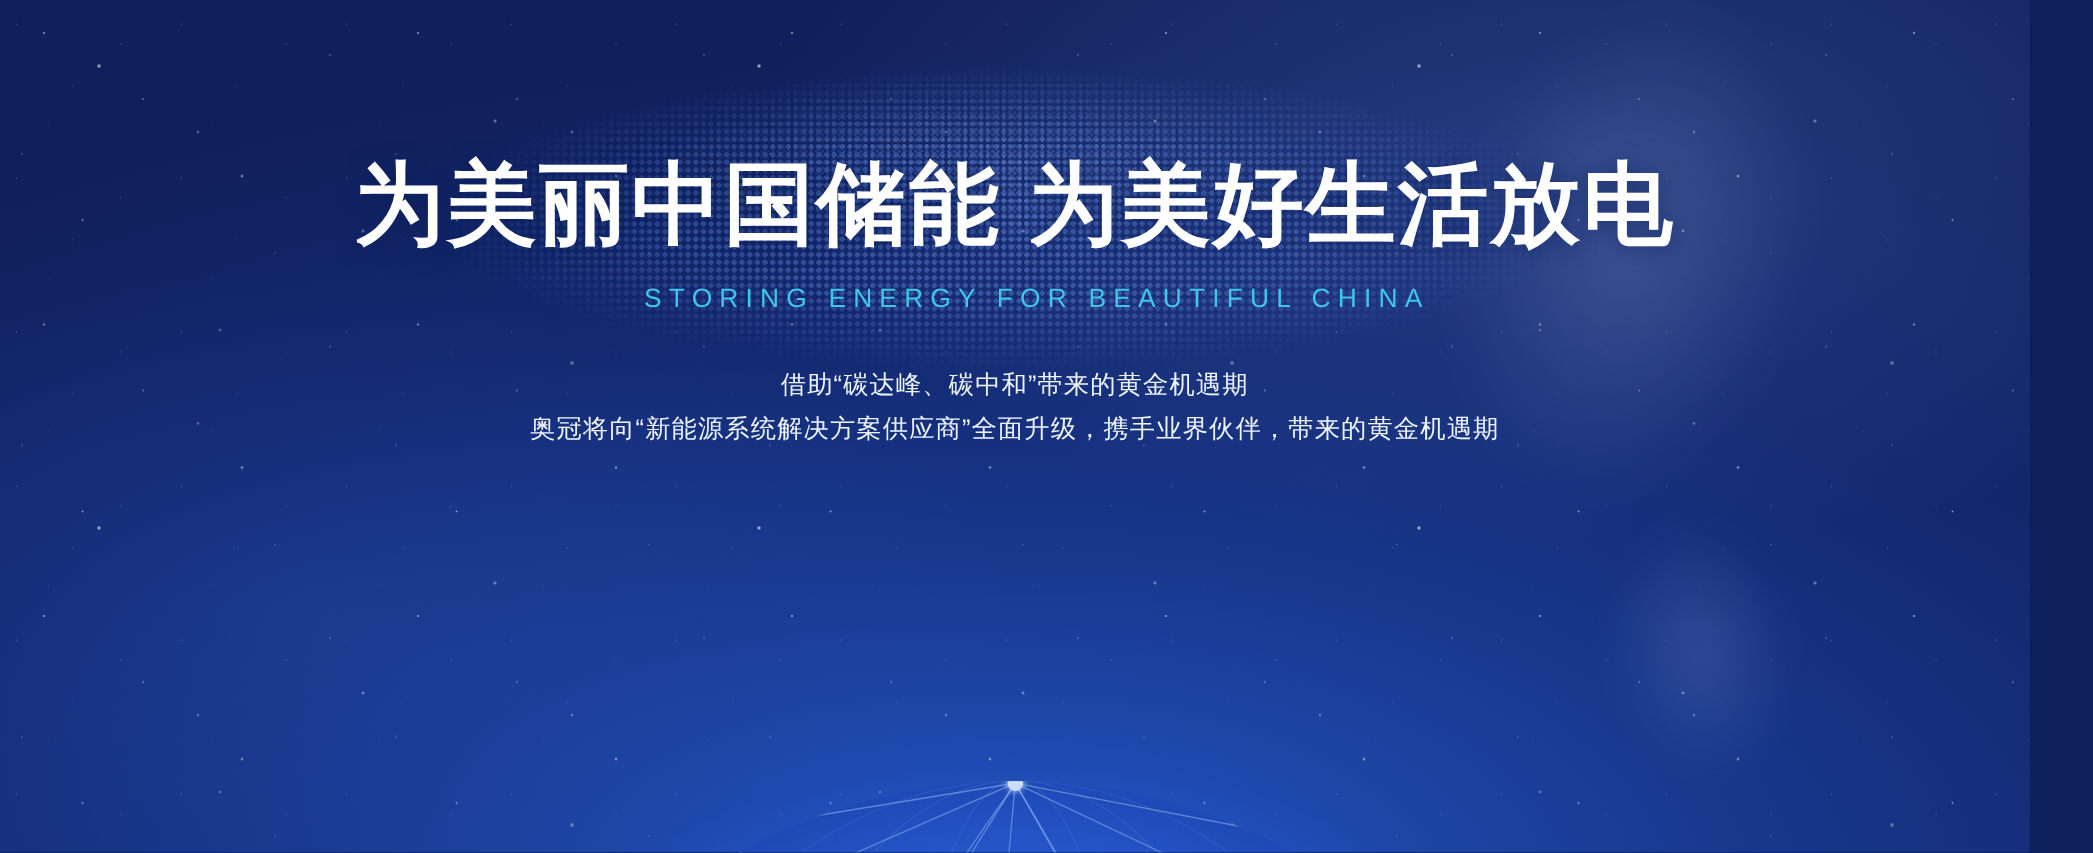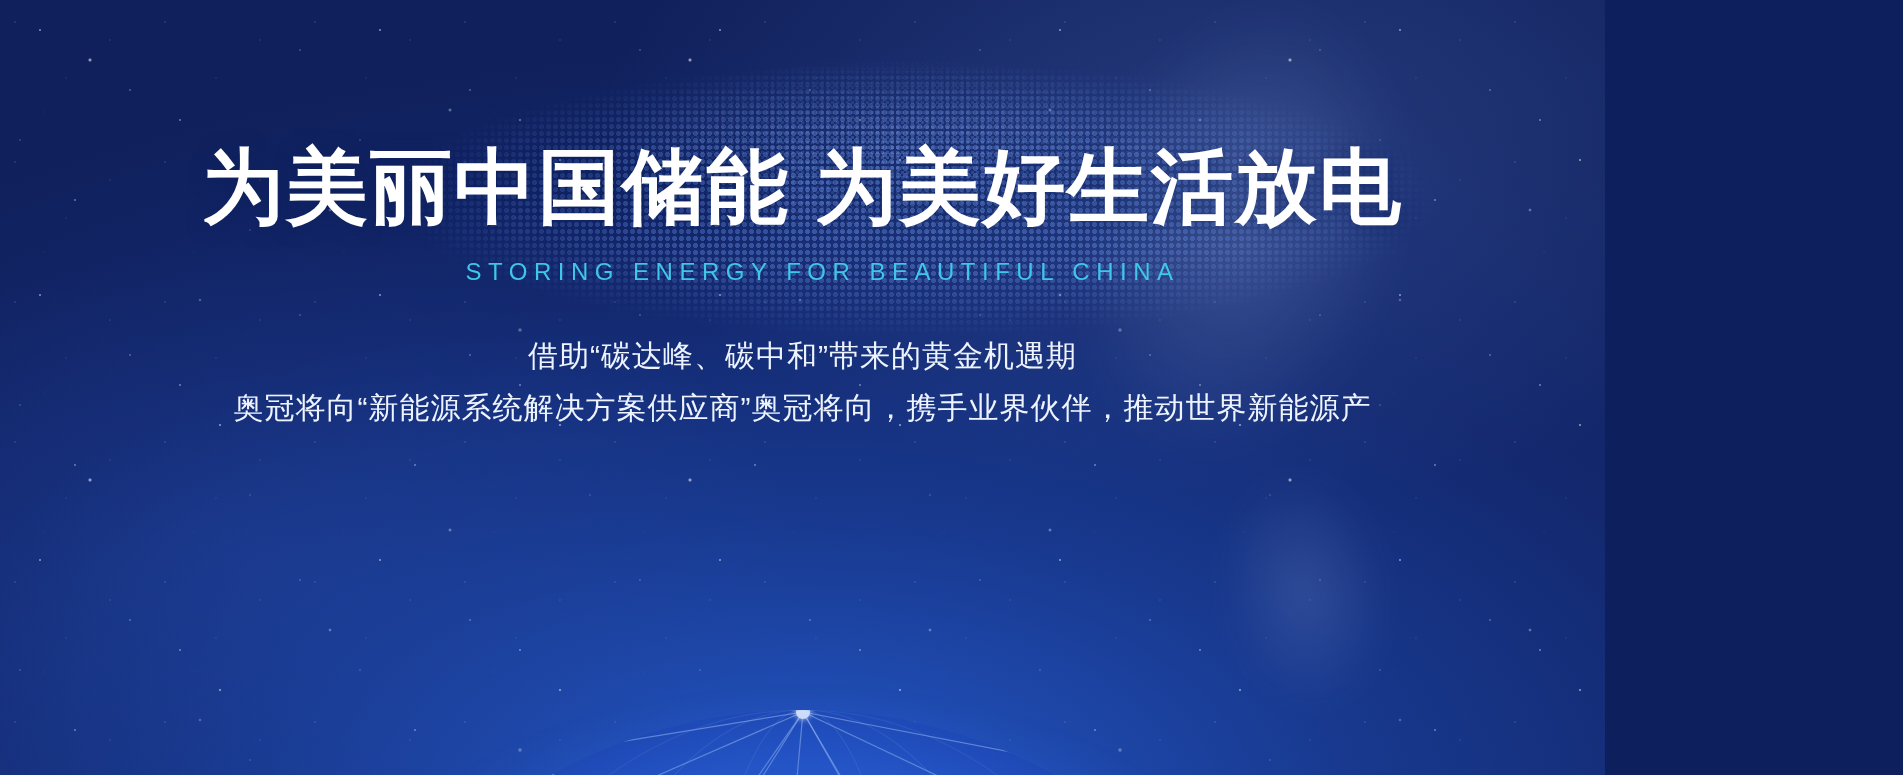--- a/index.html
+++ b/index.html
@@ -1,20 +1,20 @@
 <!DOCTYPE html>
 <html><head>
 <meta charset="utf-8">
 <style>
   * { margin:0; padding:0; box-sizing:border-box; }
   html,body { width:1903px; height:775px; overflow:hidden; background:#0d1f5c; }
   body { font-family:"Liberation Sans","DejaVu Sans",sans-serif; }
 
   #banner {
-    position:relative; width:1605px; height:775px; overflow:hidden;
+    position:relative; width:1845px; height:775px; overflow:hidden;
     background:
       radial-gradient(ellipse 70% 80% at 78% 18%, rgba(86,120,200,0.30) 0%, rgba(86,120,200,0) 58%),
       radial-gradient(ellipse 55% 65% at 16% 72%, rgba(40,80,180,0.28) 0%, rgba(40,80,180,0) 62%),
       radial-gradient(ellipse 90% 100% at 50% 105%, #2458c8 0%, #18398f 38%, #13286e 68%, #10205c 100%),
       linear-gradient(170deg, #14246b 0%, #162d7c 45%, #142a72 100%);
   }
 
   
   .stars {
     position:absolute; inset:0; pointer-events:none;
@@ -109,21 +109,21 @@
     font-size:24px;
     letter-spacing:6.5px;
     line-height:1.45;
     font-weight:400;
     padding-left:40px;
   }
   .en-line { white-space:nowrap; }
   .body-block {
     margin-top:40px;
     color:#eef4ff;
-    font-size:30px;
+    font-size:23px;
     line-height:1.72;
     letter-spacing:1px;
     font-weight:400;
   }
   .body-line { white-space:nowrap; }
 </style>
 </head>
 <body>
 
 <div id="banner">
@@ -238,17 +238,17 @@
   <div class="content">
 
     <div class="headline">为美丽中国储能 为美好生活放电</div>
 
     <div class="en-block">
       <div class="en-line">STORING ENERGY FOR BEAUTIFUL CHINA</div>
     </div>
 
     <div class="body-block">
       <div class="body-line">借助“碳达峰、碳中和”带来的黄金机遇期</div>
-      <div class="body-line">奥冠将向“新能源系统解决方案供应商”奥冠将向，携手业界伙伴，推动世界新能源产</div>
+      <div class="body-line">奥冠将向“新能源系统解决方案供应商”全面升级，携手业界伙伴，带来的黄金机遇期</div>
     </div>
 
   </div>
 </div>
 
 </body></html>

